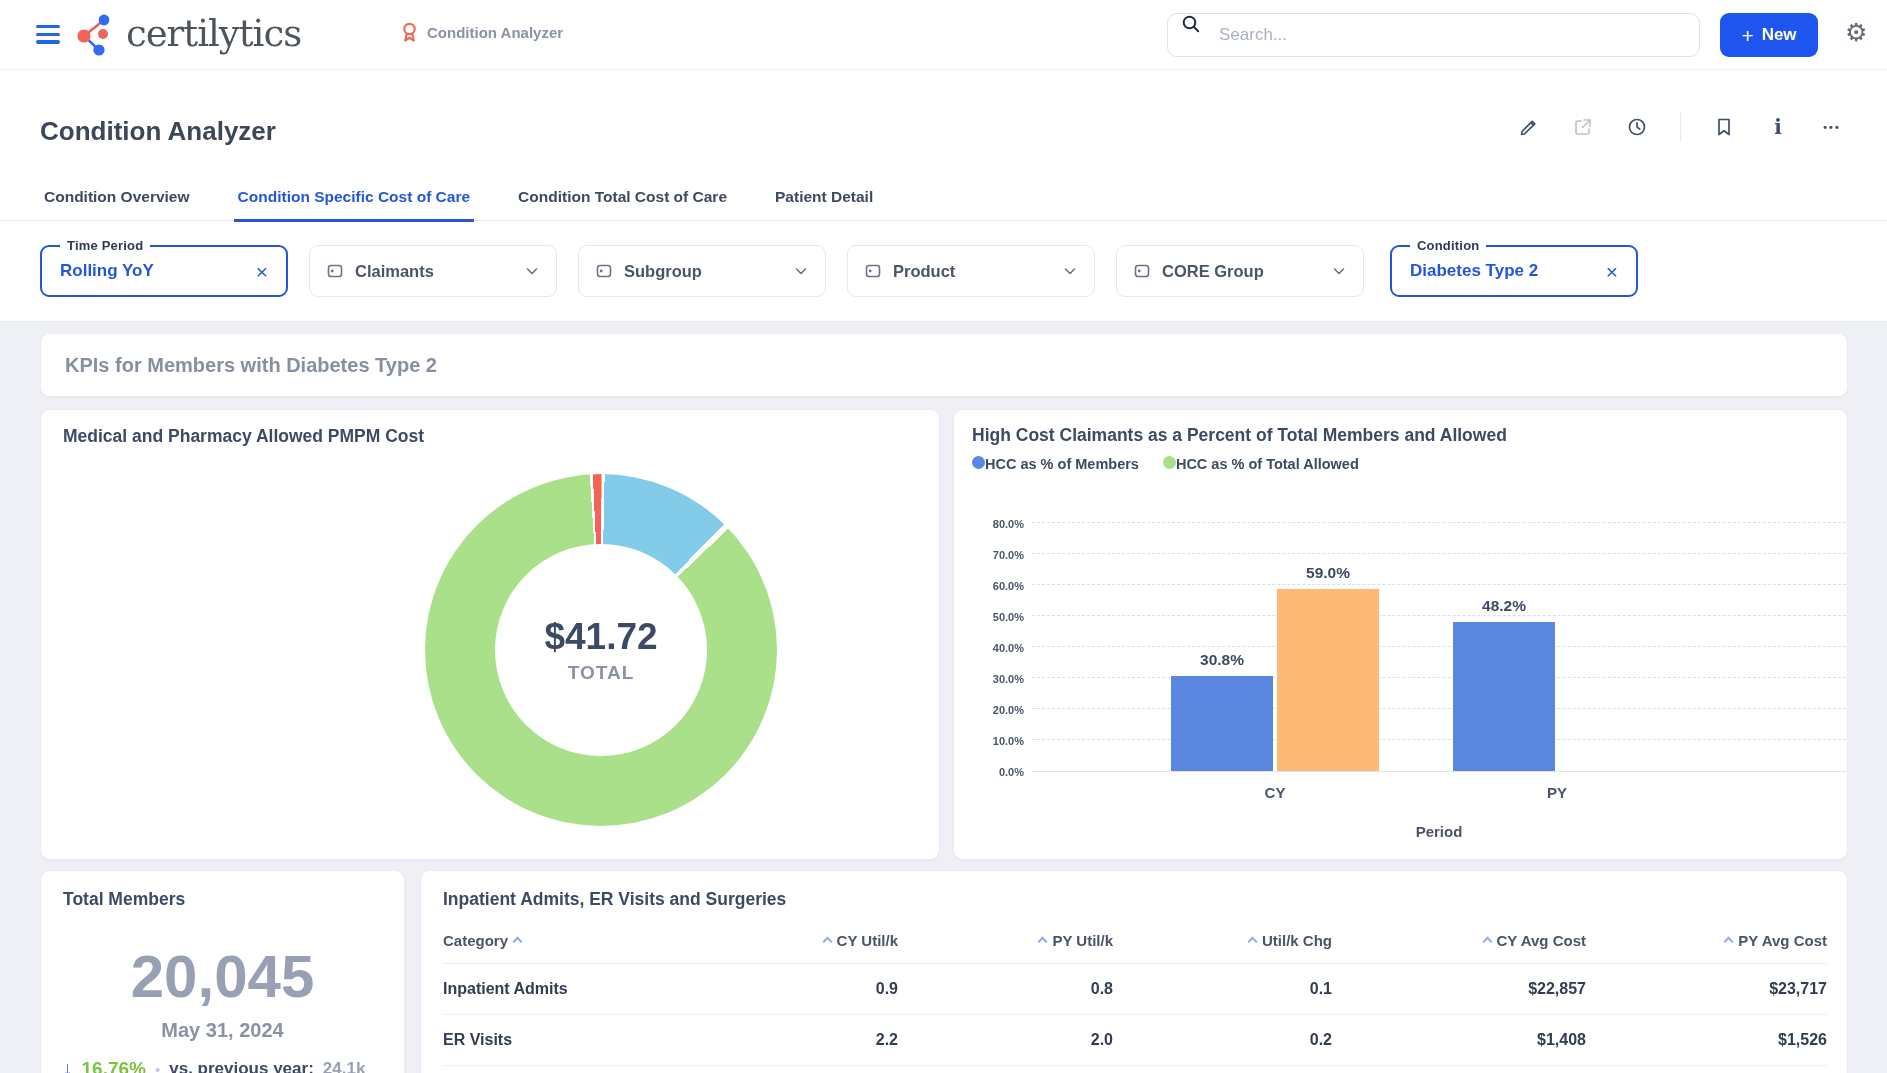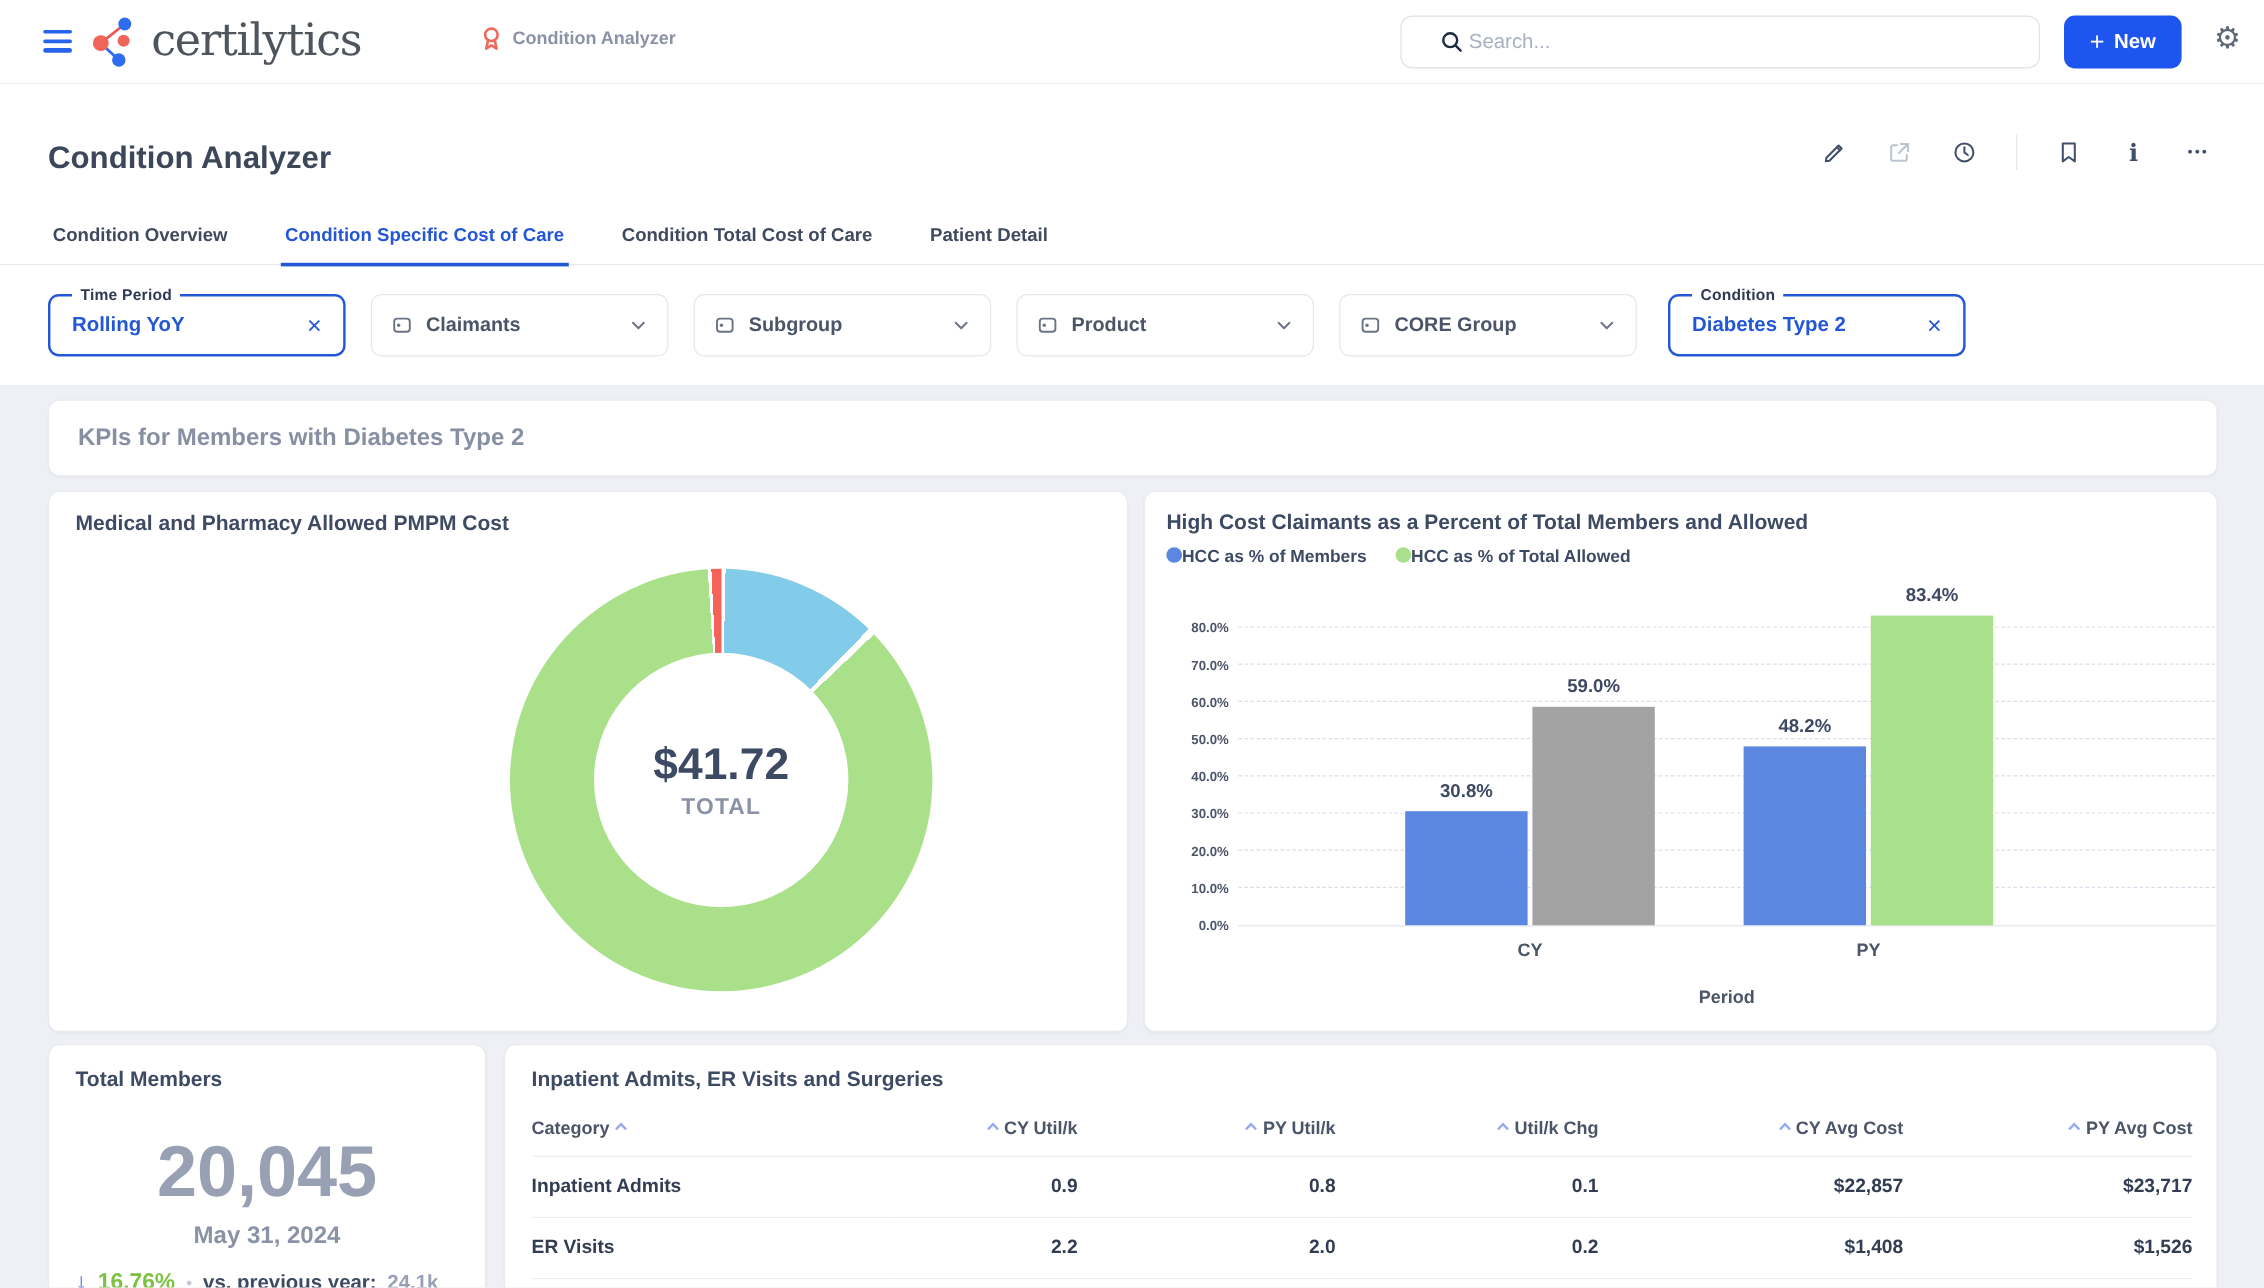--- a/index.html
+++ b/index.html
@@ -14,21 +14,21 @@
   .topwhite { position:absolute; left:0; top:0; width:1887px; height:322px; background:#fff; border-bottom:1px solid #e7eaf0; }
 
   
   .header { position:absolute; left:0; top:0; width:1887px; height:70px; background:#fff; border-bottom:1px solid #edf0f4; z-index:5; }
   .hamburger { position:absolute; left:36px; top:25px; width:24px; height:20px; cursor:pointer; }
   .hamburger span { display:block; height:3.4px; background:#2563eb; border-radius:2px; margin-bottom:4.2px; }
   .logomark { position:absolute; left:74px; top:11px; }
   .wordmark { position:absolute; left:126px; top:12px; font-family:"DejaVu Serif", serif; font-size:37px; color:#4f555c; letter-spacing:-1px; }
   .crumb { position:absolute; left:400px; top:21px; display:flex; align-items:center; gap:8px; cursor:pointer; }
   .crumb-label { font-size:15px; font-weight:700; color:#8a93a6; }
-  .search { position:absolute; left:1167px; top:13px; width:533px; height:44px; border:1px solid #dde2ea; border-radius:10px; background:#fff; display:flex; align-items:center; padding:0 32px; gap:4px; }
+  .search { position:absolute; left:1167px; top:13px; width:533px; height:44px; border:1px solid #dde2ea; border-radius:10px; background:#fff; display:flex; padding:0 13px; gap:18px; }
   .search input { border:none; outline:none; flex:1; font-size:17px; color:#3d4a63; font-family:"Liberation Sans",sans-serif; }
   .search input::placeholder { color:#a9b1c0; }
   .newbtn { position:absolute; left:1720px; top:13px; width:98px; height:44px; background:#1f55ef; border:none; border-radius:9px; color:#fff; font-size:17px; font-weight:700; display:flex; align-items:center; justify-content:center; gap:8px; cursor:pointer; font-family:"Liberation Sans",sans-serif; }
   .newbtn .plus { font-size:21px; font-weight:400; line-height:1; }
   .gear { position:absolute; left:1845px; top:20px; font-size:25px; color:#5f6877; cursor:pointer; line-height:1; }
 
   
   .pagetitle { position:absolute; left:40px; top:116px; font-size:26px; font-weight:800; color:#3c4759; }
   .title-actions { position:absolute; right:44px; top:112px; display:flex; align-items:center; gap:32px; }
   .ticon { width:22px; height:22px; display:flex; align-items:center; justify-content:center; cursor:pointer; }
@@ -305,28 +305,25 @@
     <div class="grid" style="bottom:93px"></div>
     <div class="grid" style="bottom:124px"></div>
     <div class="grid" style="bottom:155px"></div>
     <div class="grid" style="bottom:186px"></div>
     <div class="grid" style="bottom:217px"></div>
     <div class="grid" style="bottom:248px"></div>
 
     <div class="bar" style="left: 139px; height: 34.2222%; background: rgb(91, 135, 224);">
         <span class="blabel">30.8%</span>
       </div>
-    <div class="bar" style="left: 245px; height: 65.5556%; background: #a3a3a3;">
+    <div class="bar" style="left: 245px; height: 65.5556%; background: #fdba74;">
         <span class="blabel">59.0%</span>
       </div>
     <div class="bar" style="left: 421px; height: 53.5556%; background: rgb(91, 135, 224);">
         <span class="blabel">48.2%</span>
-      </div>
-    <div class="bar" style="left: 527px; height: 92.6667%; background: rgb(169, 224, 140);">
-        <span class="blabel">83.4%</span>
       </div>
 
     <div class="catlabel" style="left:139px">CY</div>
     <div class="catlabel" style="left:421px">PY</div>
     <div class="xlabel">Period</div>
   </div>
 </div>
 
 <div class="card members-card">
   <div class="card-title">Total Members</div>

